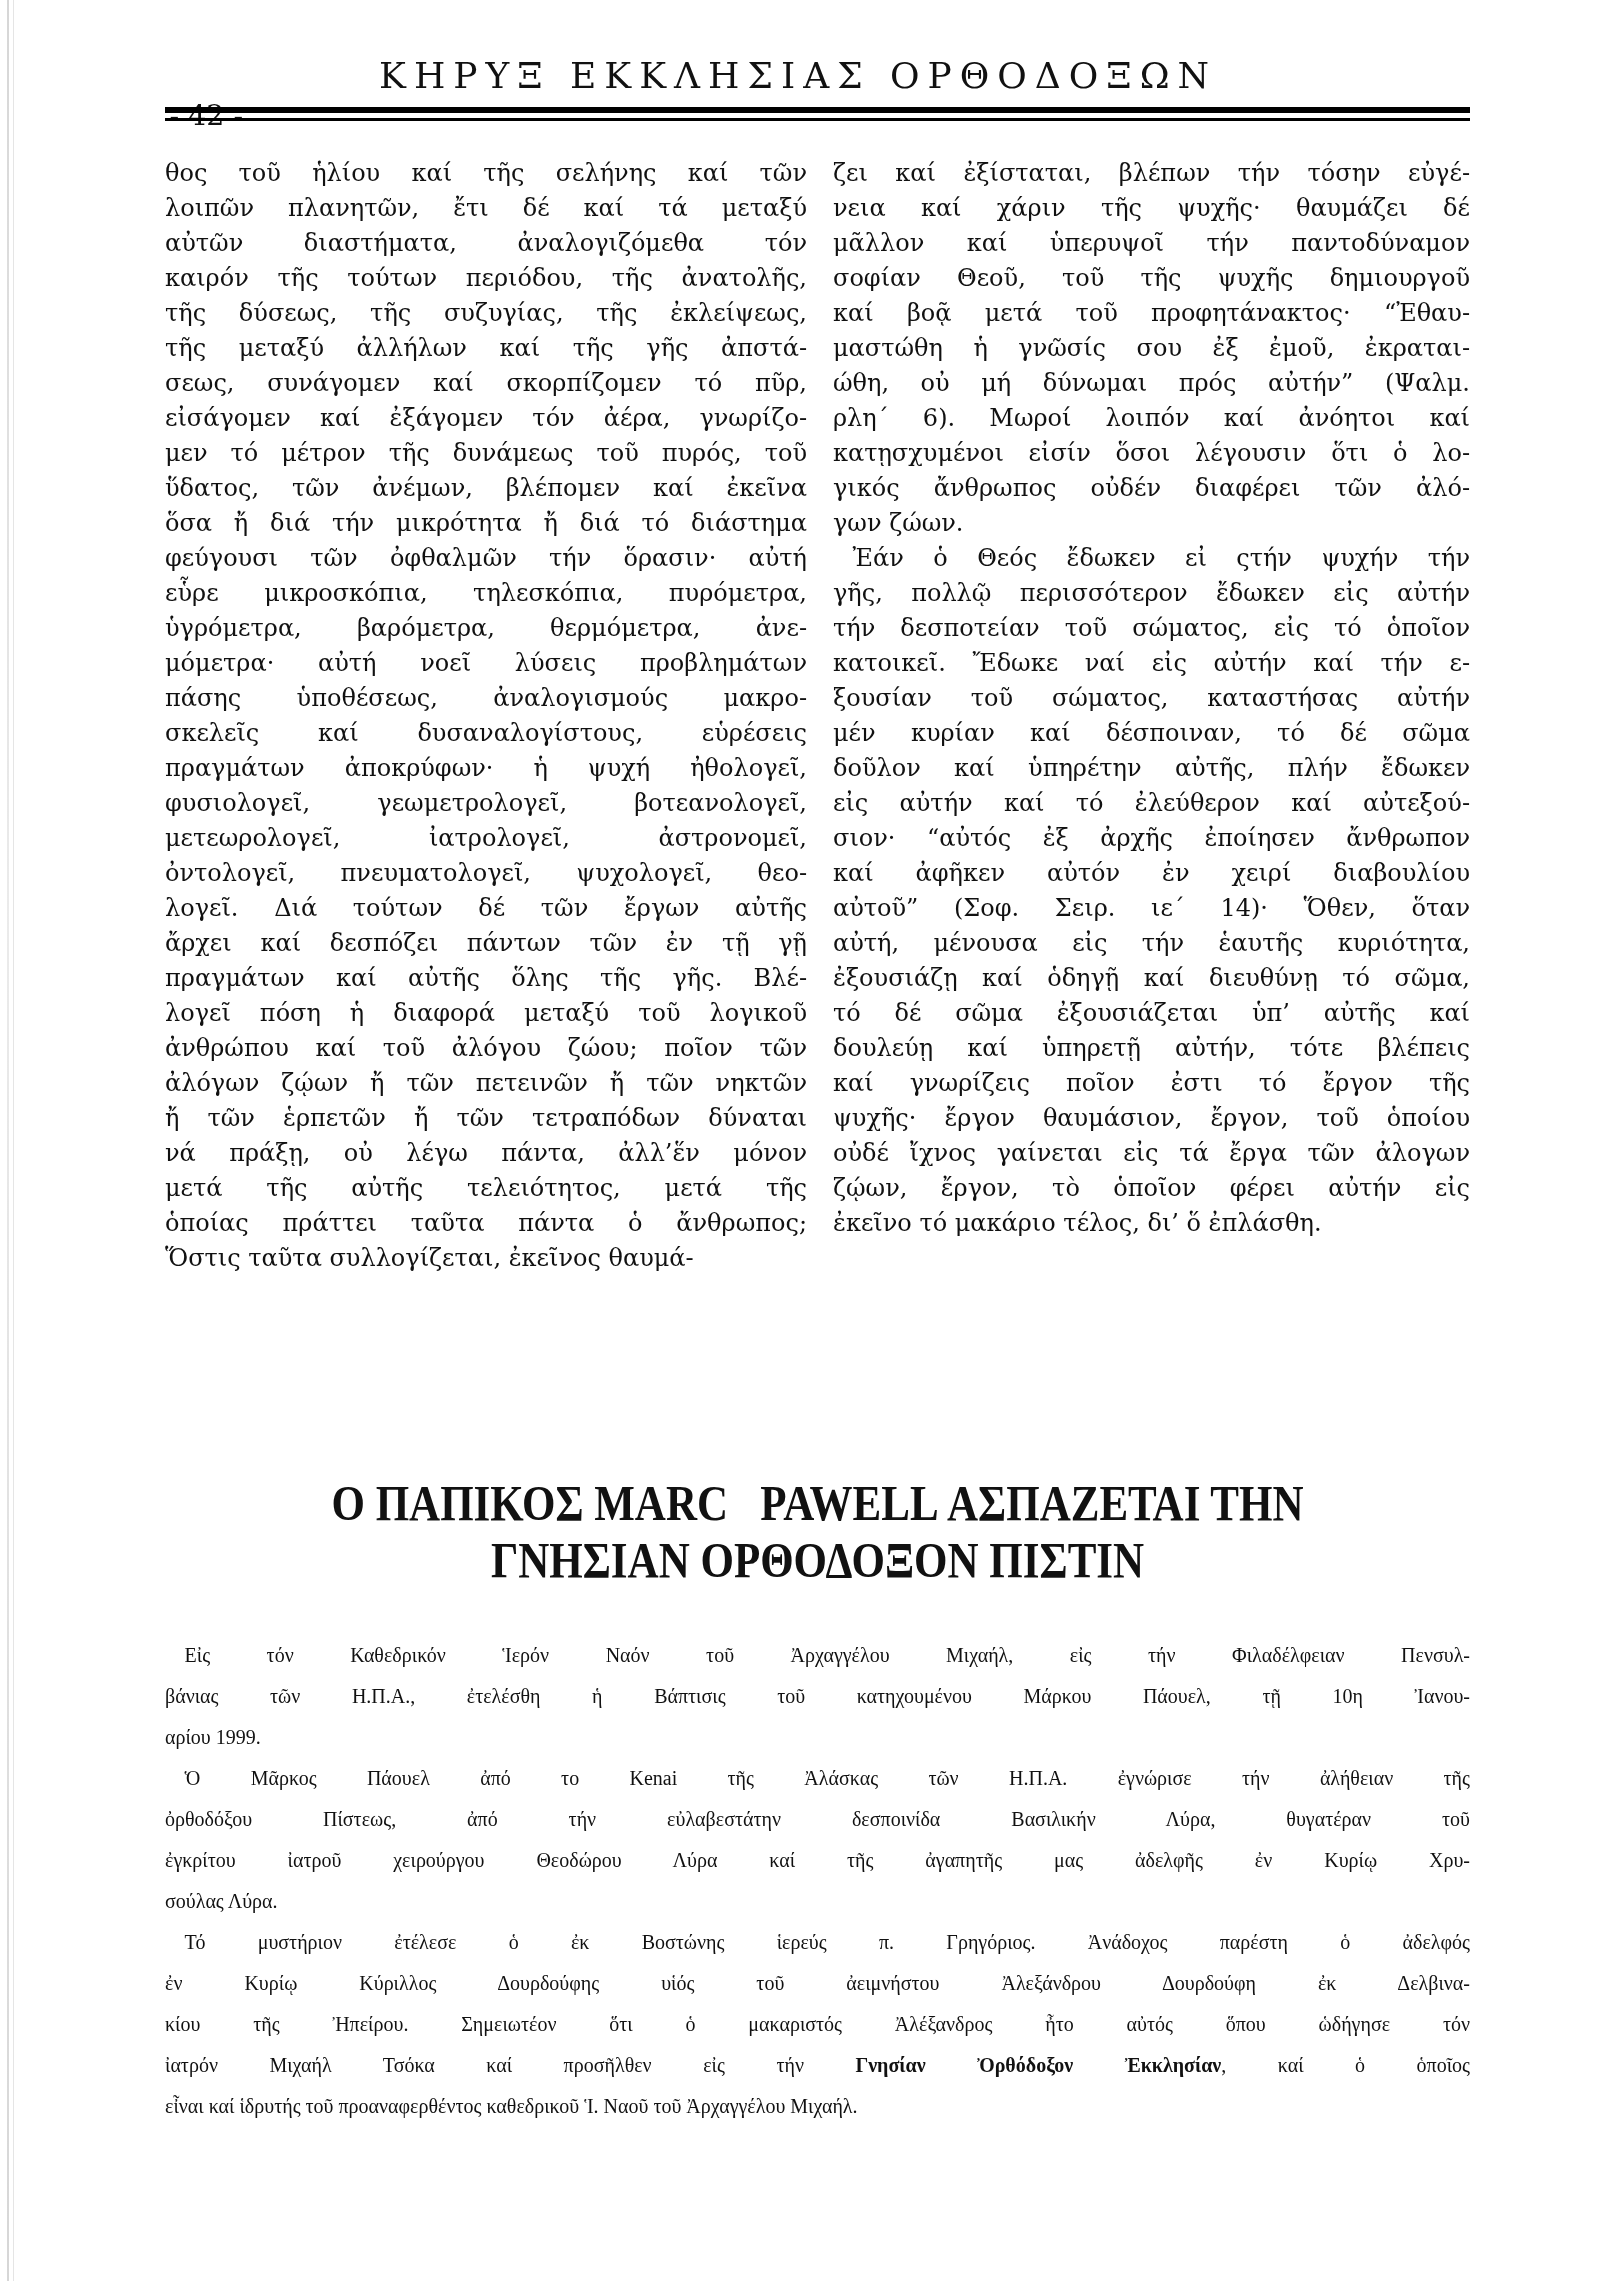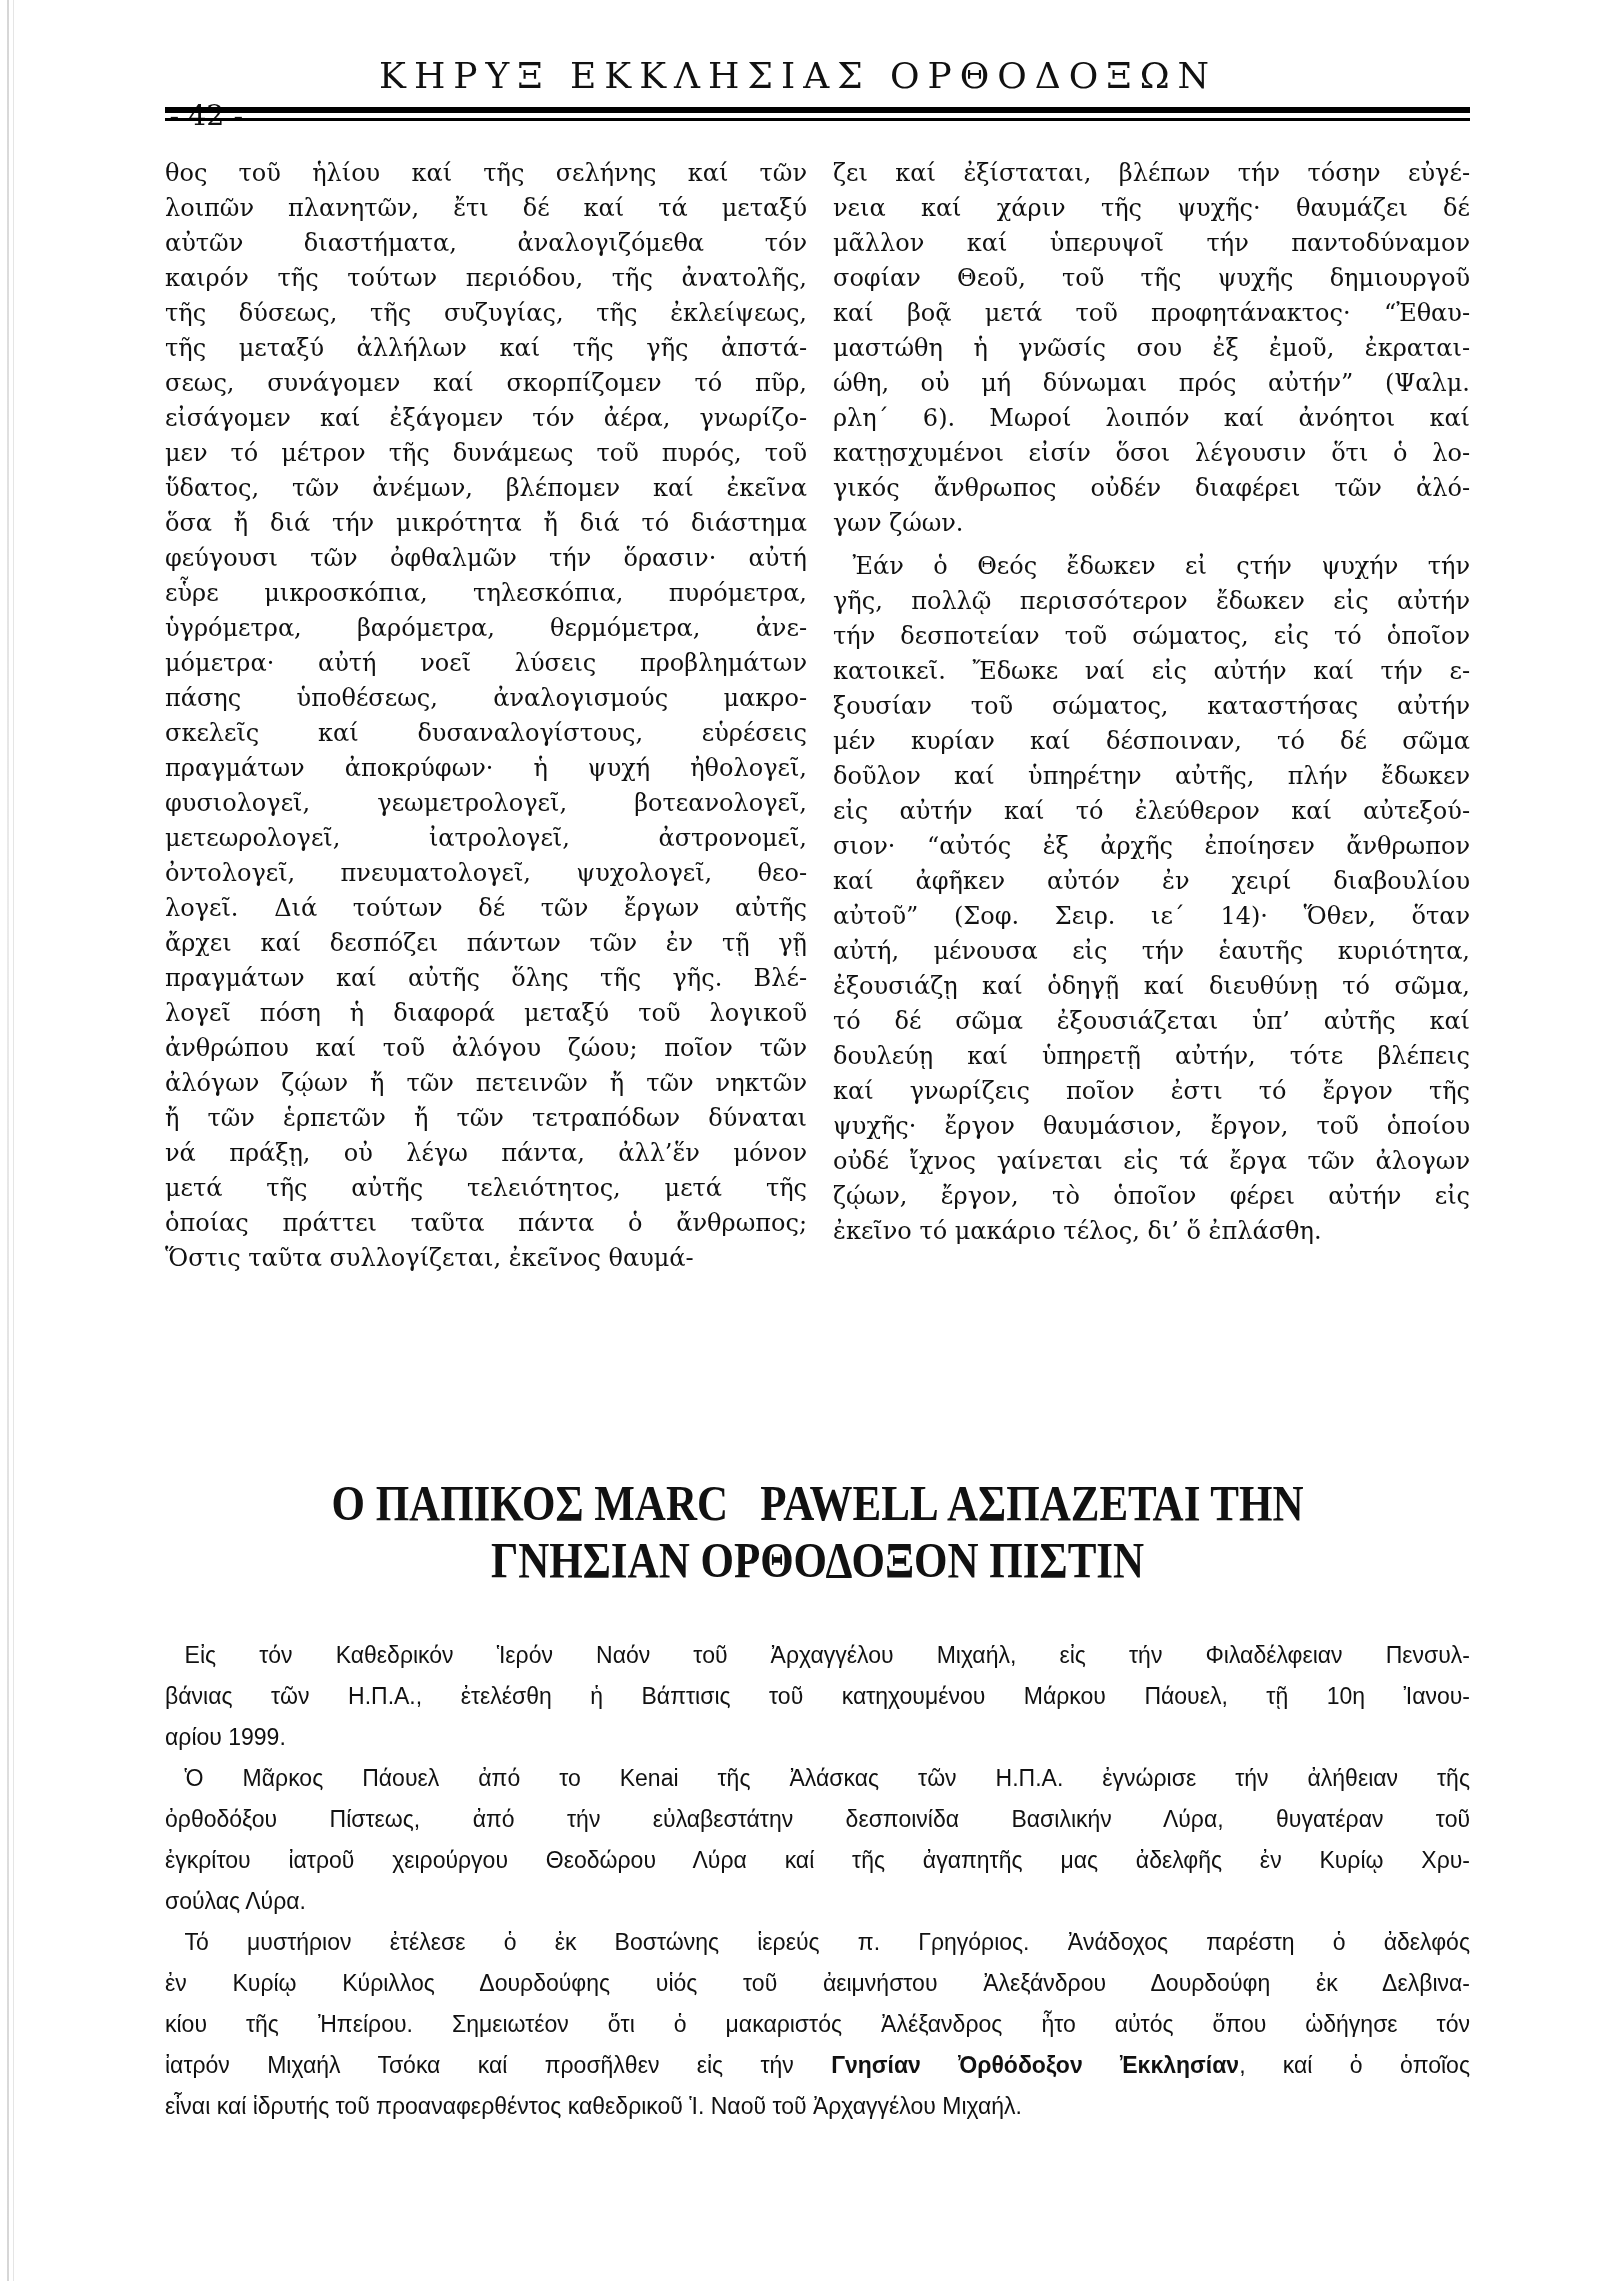--- a/index.html
+++ b/index.html
@@ -10,21 +10,21 @@
   .page-num { position:absolute; left:4.5px; top:1.8px; font-size:28.5px; font-family:"DejaVu Serif", serif;margin-top:42px; }
   .masthead { position:absolute; left:214px; top:0; font-size:36px; letter-spacing:8px; font-family:"DejaVu Serif", serif; font-weight:normal; white-space:nowrap; }
   .rule-thick { position:absolute; left:165px; top:107px; width:1305px; height:6.2px; background:#000; }
   .rule-thin { position:absolute; left:165px; top:118px; width:1305px; height:2.7px; background:#000; }
   .col { position:absolute; top:156px; font-size:24px; line-height:35px; text-align:justify; font-family:"DejaVu Serif", serif; }
   .col-left { left:165px; width:642px; }
   .col-right { left:833px; width:637px; }
   .line { display:block; text-align:justify; text-align-last:justify; white-space:nowrap; overflow:hidden; }
   .line.end { text-align-last:left; }
   .headline { position:absolute; left:165px; top:1475px; width:1305px; text-align:center; font-family:"Liberation Serif", serif; font-weight:bold; font-size:50px; line-height:57px; transform:scaleX(0.86); transform-origin:center top; }
-  .article { position:absolute; left:165px; top:1635px; width:1305px; font-family:Liberation Sans, sans-serif; font-size:23px; line-height:41px; }
+  .article { position:absolute; left:165px; top:1635px; width:1305px; font-family:Liberation Serif, serif; font-size:20px; line-height:41px; }
   .article .line { text-align-last:justify; }
   .article .line.end { text-align-last:left; }
   .article .ind { padding-left:19.6px; }
   .article b { font-weight:bold; }
 </style>
 </head>
 <body>
 
 <div class="scan-edge"></div>
 <div class="scan-edge2"></div>
@@ -75,21 +75,21 @@
     <span class="line">νεια καί χάριν τῆς ψυχῆς· θαυμάζει δέ</span>
     <span class="line">μᾶλλον καί ὑπερυψοῖ τήν παντοδύναμον</span>
     <span class="line">σοφίαν Θεοῦ, τοῦ τῆς ψυχῆς δημιουργοῦ</span>
     <span class="line">καί βοᾷ μετά τοῦ προφητάνακτος· “Ἐθαυ-</span>
     <span class="line">μαστώθη ἡ γνῶσίς σου ἐξ ἐμοῦ, ἐκραται-</span>
     <span class="line">ώθη, οὐ μή δύνωμαι πρός αὐτήν” (Ψαλμ.</span>
     <span class="line">ρλη΄ 6). Μωροί λοιπόν καί ἀνόητοι καί</span>
     <span class="line">κατῃσχυμένοι εἰσίν ὅσοι λέγουσιν ὅτι ὁ λο-</span>
     <span class="line">γικός ἄνθρωπος οὐδέν διαφέρει τῶν ἀλό-</span>
     <span class="line end">γων ζώων.</span>
-    <span class="line" style="padding-left: 19.6px; margin-top: 8px;">Ἐάν ὁ Θεός ἔδωκεν εἰ ςτήν ψυχήν τήν</span>
+    <span class="line" style="padding-left: 19.6px;">Ἐάν ὁ Θεός ἔδωκεν εἰ ςτήν ψυχήν τήν</span>
     <span class="line">γῆς, πολλῷ περισσότερον ἔδωκεν εἰς αὐτήν</span>
     <span class="line">τήν δεσποτείαν τοῦ σώματος, εἰς τό ὁποῖον</span>
     <span class="line">κατοικεῖ. Ἔδωκε ναί εἰς αὐτήν καί τήν ε-</span>
     <span class="line">ξουσίαν τοῦ σώματος, καταστήσας αὐτήν</span>
     <span class="line">μέν κυρίαν καί δέσποιναν, τό δέ σῶμα</span>
     <span class="line">δοῦλον καί ὑπηρέτην αὐτῆς, πλήν ἔδωκεν</span>
     <span class="line">εἰς αὐτήν καί τό ἐλεύθερον καί αὐτεξού-</span>
     <span class="line">σιον· “αὐτός ἐξ ἀρχῆς ἐποίησεν ἄνθρωπον</span>
     <span class="line">καί ἀφῆκεν αὐτόν ἐν χειρί διαβουλίου</span>
     <span class="line">αὐτοῦ” (Σοφ. Σειρ. ιε΄ 14)· Ὅθεν, ὅταν</span>

